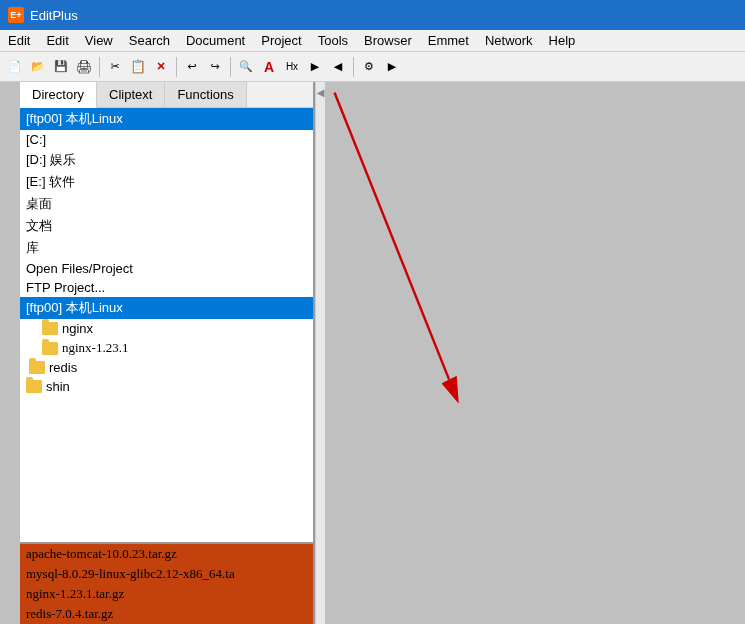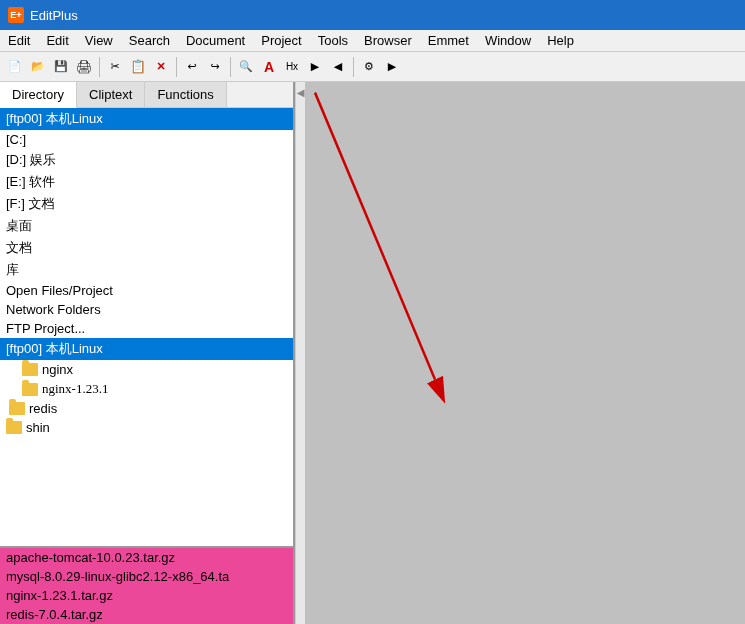--- a/index.html
+++ b/index.html
@@ -63,20 +63,21 @@
     .tb-sep {
       width: 1px; height: 20px;
       background: #bbb;
       margin: 0 3px;
     }
 
     
     .main-layout {
       display: flex;
       height: calc(624px - 30px - 22px - 30px);
+      margin-left: 20px;
     }
 
     
     .left-panel {
       width: 295px;
       min-width: 295px;
       background: white;
       border-right: 2px solid #999;
       display: flex;
       flex-direction: column;
@@ -146,23 +147,24 @@
       display: flex;
       align-items: flex-start;
       justify-content: center;
       padding-top: 5px;
       cursor: pointer;
     }
 
     
     .bottom-file-list {
       border-top: 2px solid #999;
-      background: #ec4899;
+      background: #c2410c;
       overflow-y: auto;
       max-height: 130px;
+      font-family: Liberation Serif, serif;
     }
     .file-item {
       padding: 2px 6px;
       font-size: 13px;
       cursor: pointer;
       white-space: nowrap;
     }
 
     
     .right-panel {
@@ -196,21 +198,21 @@
 <div class="menu-bar">
   <div class="menu-item">Edit</div>
   <div class="menu-item">Edit</div>
   <div class="menu-item">View</div>
   <div class="menu-item">Search</div>
   <div class="menu-item">Document</div>
   <div class="menu-item">Project</div>
   <div class="menu-item">Tools</div>
   <div class="menu-item">Browser</div>
   <div class="menu-item">Emmet</div>
-  <div class="menu-item">Window</div>
+  <div class="menu-item">Network</div>
   <div class="menu-item">Help</div>
 </div>
 
 <div class="toolbar">
   <div class="tb-btn">📄</div>
   <div class="tb-btn">📂</div>
   <div class="tb-btn">💾</div>
   <div class="tb-btn" style="font-size:13px">🖨</div>
   <div class="tb-sep"></div>
   <div class="tb-btn">✂</div>
@@ -239,26 +241,24 @@
       <div class="panel-tab">Cliptext</div>
       <div class="panel-tab">Functions</div>
     </div>
 
     <div class="dir-list">
 
       <div class="dir-item selected" style="font-weight:normal;">[ftp00] 本机Linux</div>
       <div class="dir-item">[C:]</div>
       <div class="dir-item">[D:] 娱乐</div>
       <div class="dir-item">[E:] 软件</div>
-      <div class="dir-item">[F:] 文档</div>
       <div class="dir-item">桌面</div>
       <div class="dir-item">文档</div>
       <div class="dir-item">库</div>
       <div class="dir-item">Open Files/Project</div>
-      <div class="dir-item">Network Folders</div>
       <div class="dir-item">FTP Project...</div>
       <div class="dir-item selected" style="background:#0078d7; color:white;">[ftp00] 本机Linux</div>
       <div class="dir-item" style="padding-left:22px;">
         <div class="folder-icon"></div>
         nginx
       </div>
       <div class="dir-item" style="padding-left:22px;font-family:Liberation Serif, serif;">
         <div class="folder-icon"></div>
         nginx-1.23.1
       </div>

